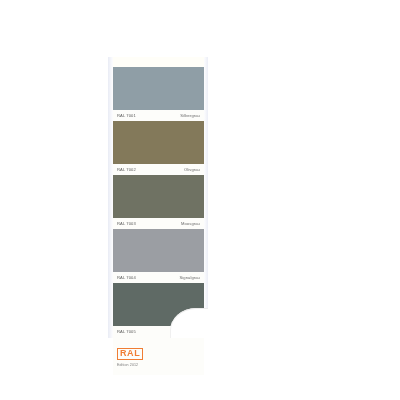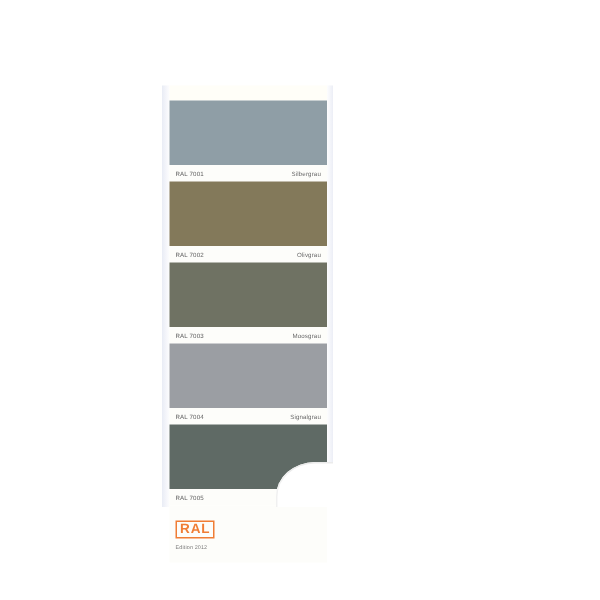--- a/index.html
+++ b/index.html
@@ -13,21 +13,21 @@
     font-family: "Liberation Sans", sans-serif;
     overflow: hidden;
     position: relative;
   }
 
   
   #swatch-card {
     position: absolute;
     left: 108px;
     top: 57px;
-    width: 114px;
+    width: 100px;
     height: 281px;
     background: #fefefe;
     box-sizing: border-box;
   }
 
   
   #card-left-edge {
     position: absolute;
     left: 0;
     top: 0;

